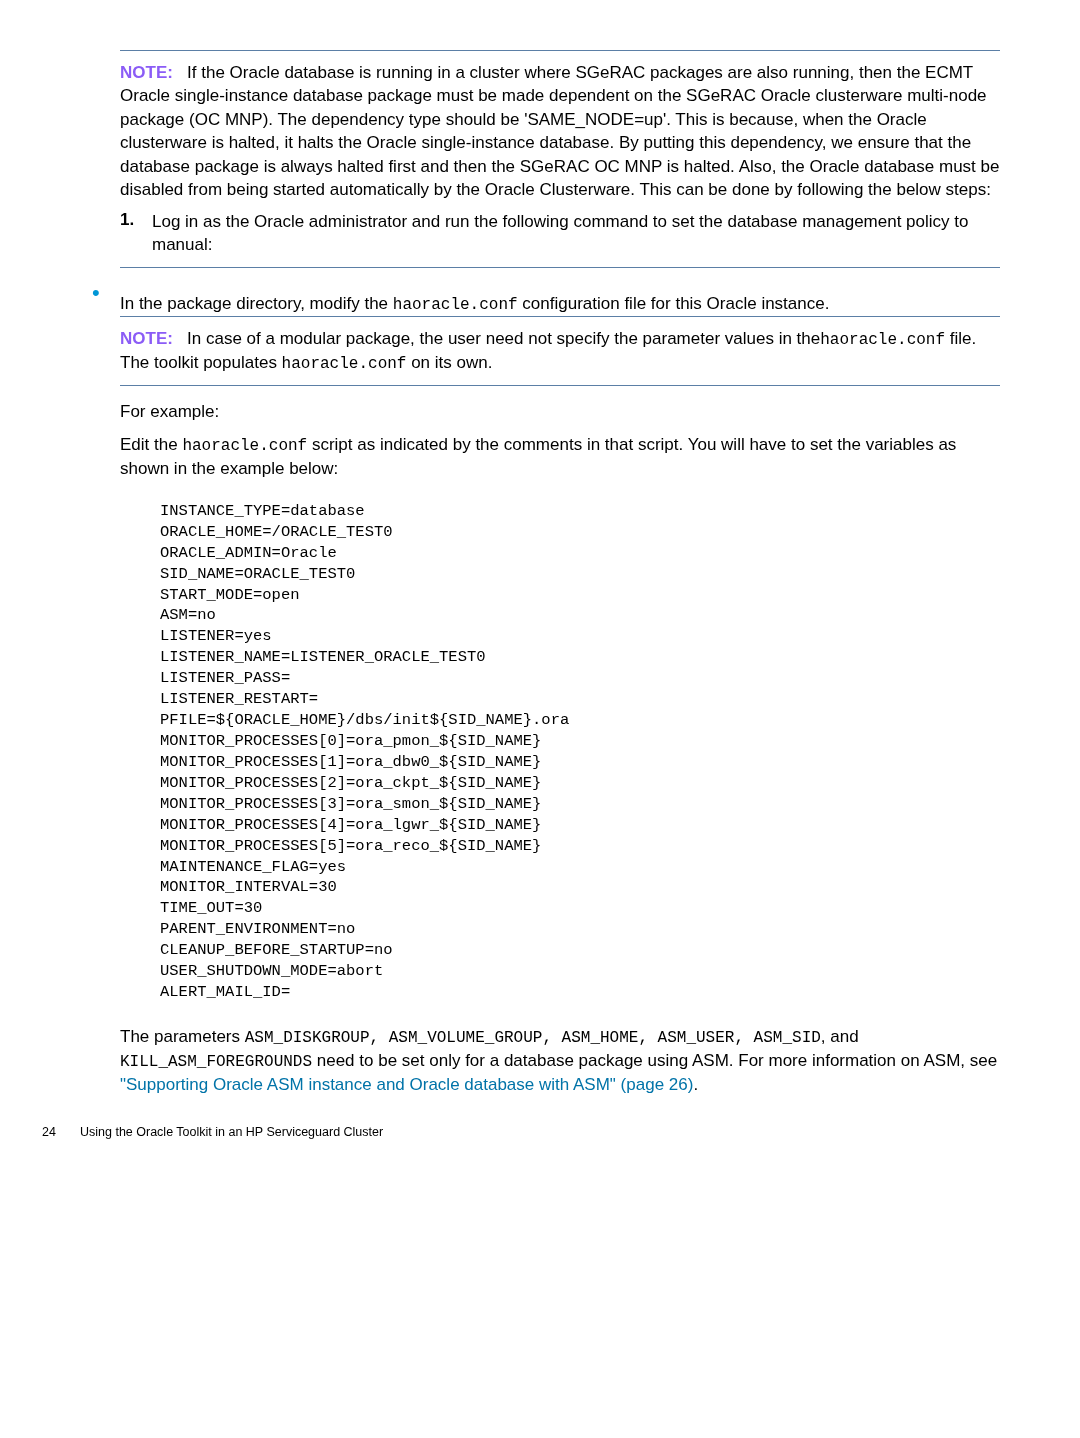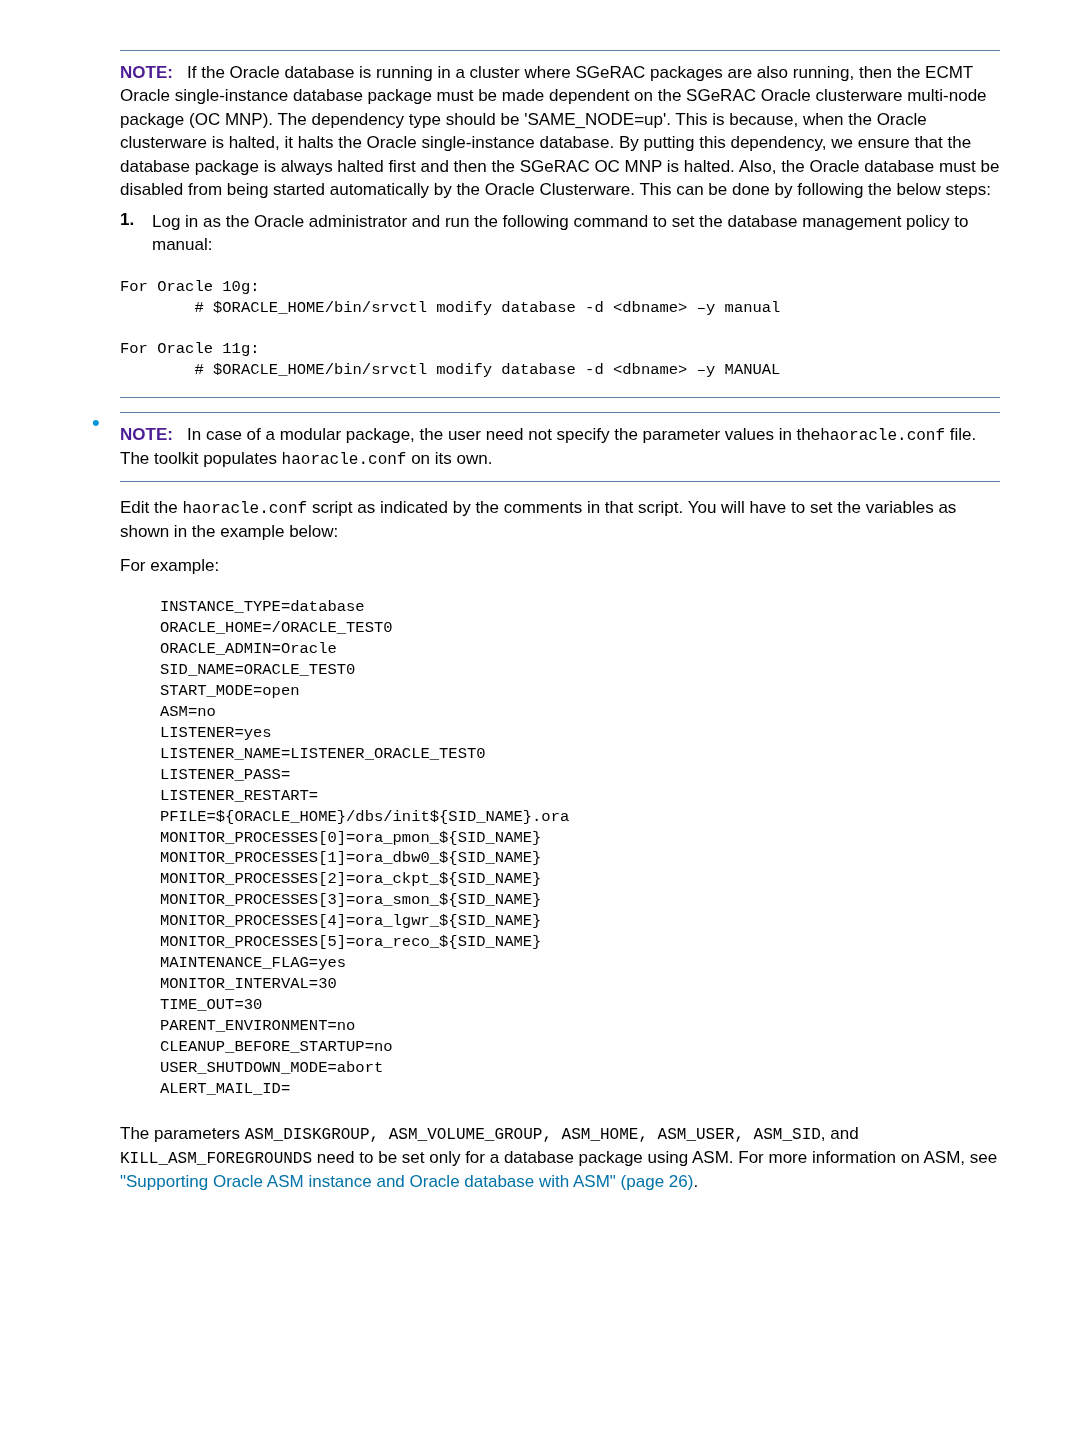--- a/index.html
+++ b/index.html
@@ -12,21 +12,21 @@
   .page {
     padding: 42px 80px 30px 120px;
   }
   .note-block {
     border-top: 1px solid #5b7fa6;
     border-bottom: 1px solid #5b7fa6;
     padding: 10px 0;
     margin: 8px 0 14px 0;
   }
   .note-label {
-    color: #4c1d95;
+    color: #8b5cf6;
     font-weight: bold;
     font-size: 17px;
     font-family: "Trebuchet MS", Arial, sans-serif;
   }
   .body-text {
     font-family: "Trebuchet MS", Arial, sans-serif;
     font-size: 17px;
     line-height: 1.38;
   }
   .ol-step {
@@ -92,41 +92,39 @@
 <div class="page">
 
   <div class="note-block">
     <p class="body-text">
       <span class="note-label">NOTE:</span>&nbsp;&nbsp;&nbsp;<span>If the Oracle database is running in a cluster where SGeRAC packages are also running, then the ECMT Oracle single-instance database package must be made dependent on the SGeRAC Oracle clusterware multi-node package (OC MNP). The dependency type should be 'SAME_NODE=up'. This is because, when the Oracle clusterware is halted, it halts the Oracle single-instance database. By putting this dependency, we ensure that the database package is always halted first and then the SGeRAC OC MNP is halted. Also, the Oracle database must be disabled from being started automatically by the Oracle Clusterware. This can be done by following the below steps:</span>
     </p>
     <div class="ol-step">
       <span class="ol-num">1.</span>
       <span class="body-text">Log in as the Oracle administrator and run the following command to set the database management policy to manual:</span>
     </div>
-    <div class="code-block">For Oracle 10g:
-        # $ORACLE_HOME/bin/srvctl modify database -d &lt;dbname&gt; –y manual
-
-For Oracle 11g:
-        # $ORACLE_HOME/bin/srvctl modify database -d &lt;dbname&gt; –y MANUAL</div>
   </div>
 
   <div class="bullet-row" style="margin-left:-28px;">
     <div class="bullet-dot">•</div>
     <div class="bullet-content">
+      <p class="body-text para">
+        <span>In the package directory, modify the </span><span class="mono">haoracle.conf</span><span> configuration file for this Oracle instance.</span>
+      </p>
 
       <div class="note-block" style="margin-top:0;">
         <p class="body-text">
           <span class="note-label">NOTE:</span>&nbsp;&nbsp;&nbsp;<span>In case of a modular package, the user need not specify the parameter values in the</span><span class="mono">haoracle.conf</span><span> file. The toolkit populates </span><span class="mono">haoracle.conf</span><span> on its own.</span>
         </p>
       </div>
 
+      <p class="body-text para">For example:</p>
       <p class="body-text para">
         <span>Edit the </span><span class="mono">haoracle.conf</span><span> script as indicated by the comments in that script. You will have to set the variables as shown in the example below:</span>
       </p>
-      <p class="body-text para">For example:</p>
 
       <div class="code-block" style="margin-left:40px;">INSTANCE_TYPE=database
 ORACLE_HOME=/ORACLE_TEST0
 ORACLE_ADMIN=Oracle
 SID_NAME=ORACLE_TEST0
 START_MODE=open
 ASM=no
 LISTENER=yes
 LISTENER_NAME=LISTENER_ORACLE_TEST0
 LISTENER_PASS=
@@ -145,14 +143,17 @@
 CLEANUP_BEFORE_STARTUP=no
 USER_SHUTDOWN_MODE=abort
 ALERT_MAIL_ID=</div>
     </div>
   </div>
 
   <p class="body-text" style="margin-top:16px;">
     <span>The parameters </span><span class="mono">ASM_DISKGROUP, ASM_VOLUME_GROUP, ASM_HOME, ASM_USER, ASM_SID</span><span>, and </span><span class="mono">KILL_ASM_FOREGROUNDS</span><span>  need to be set only for a database package using ASM. For more information on ASM, see </span><span class="link">"Supporting Oracle ASM instance and Oracle database with ASM" (page 26)</span><span>.</span>
   </p>
 
+  <div class="footer">
+    <span class="footer-num">24</span><span>Using the Oracle Toolkit in an HP Serviceguard Cluster</span>
+  </div>
 
 </div>
 
 </body></html>

